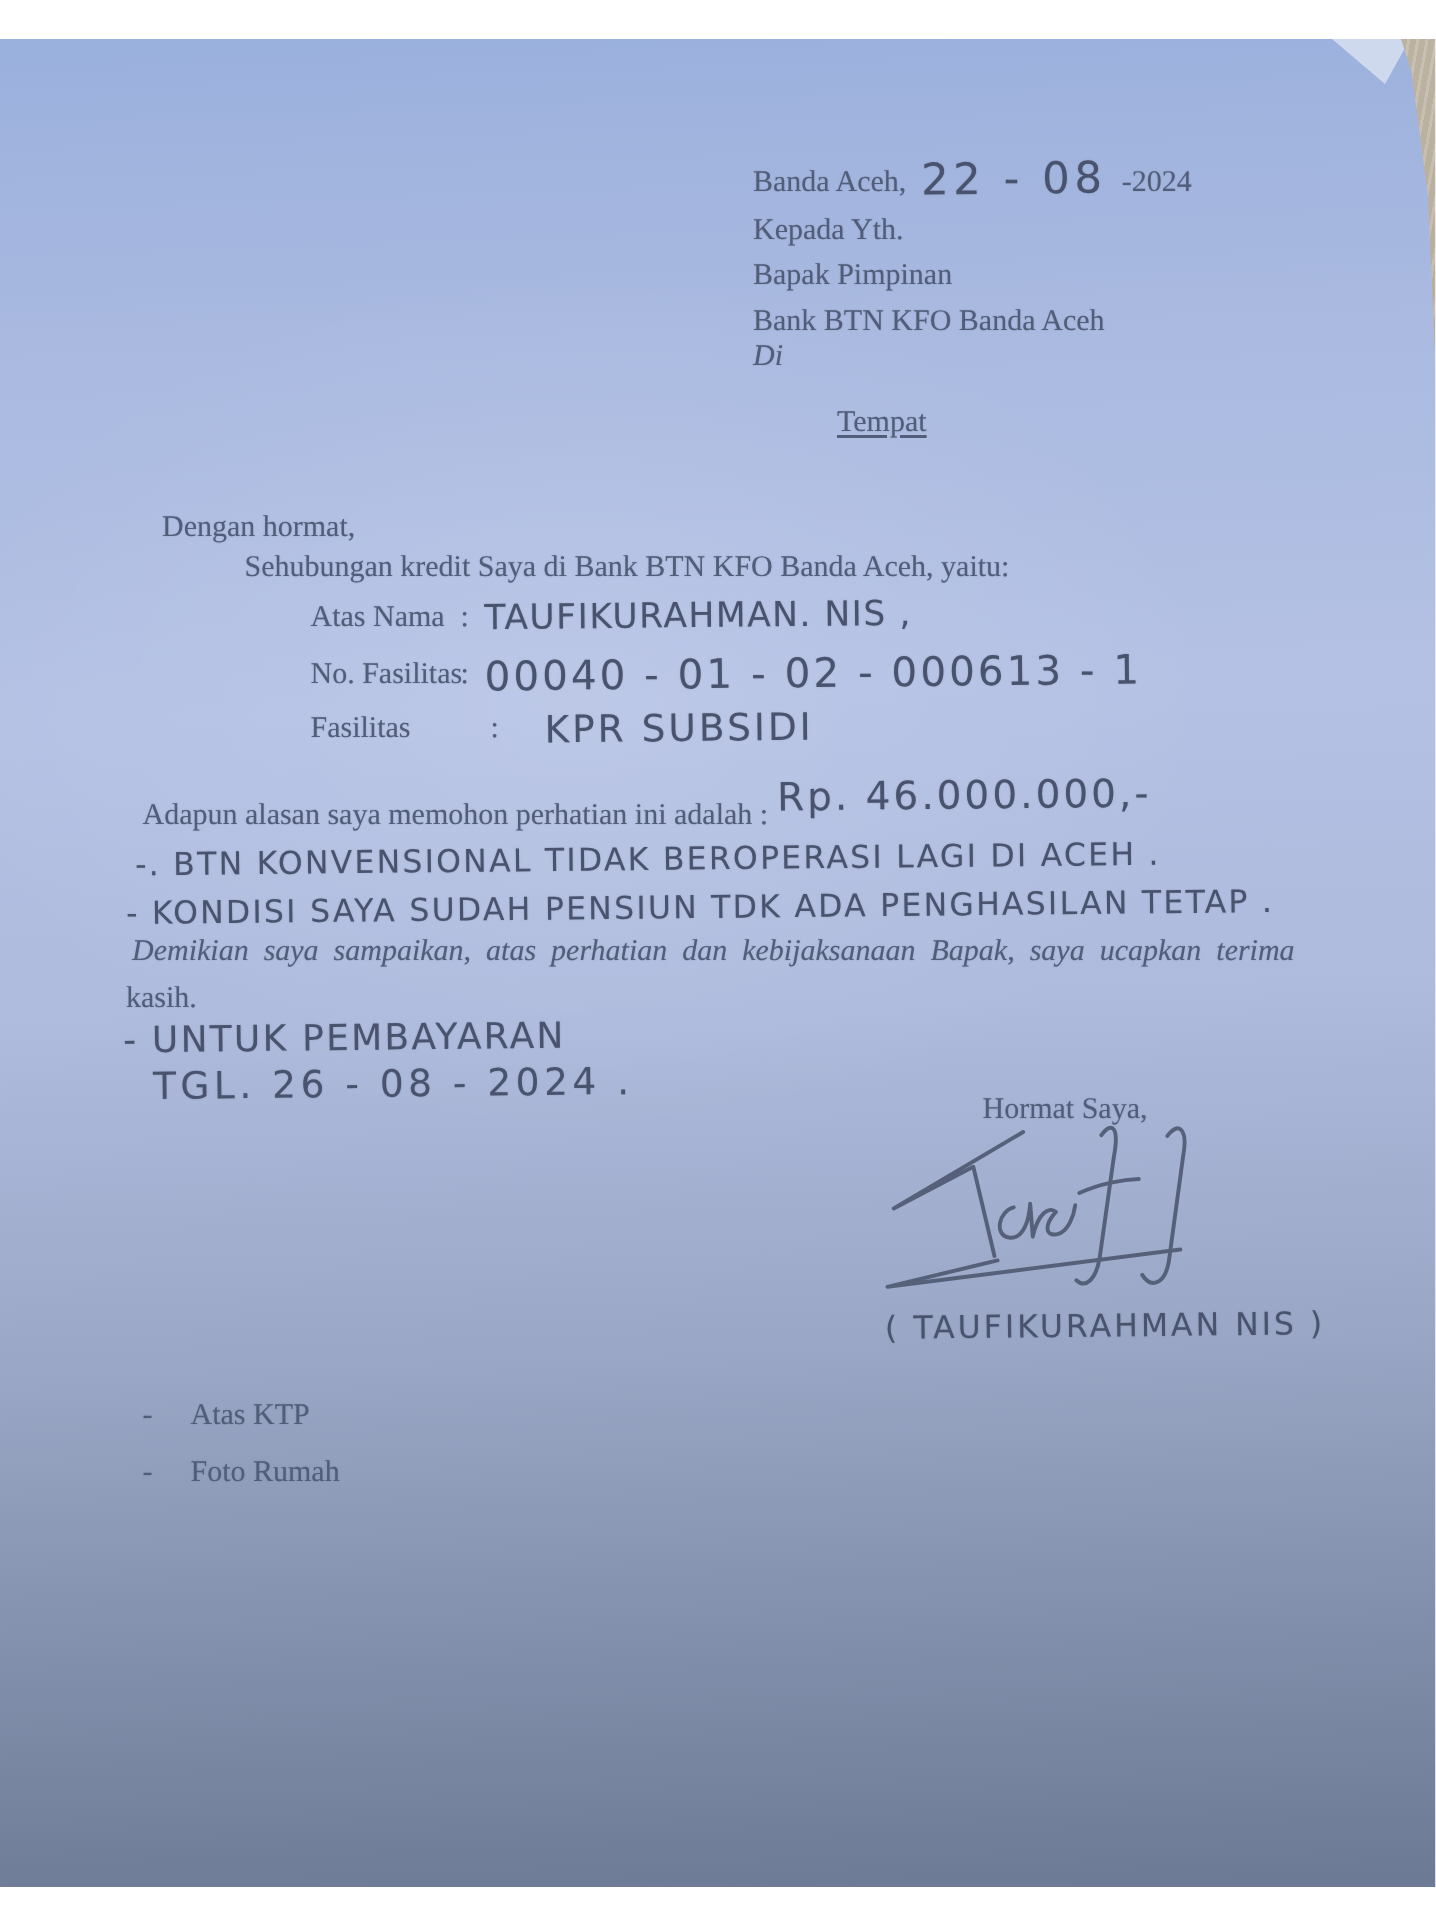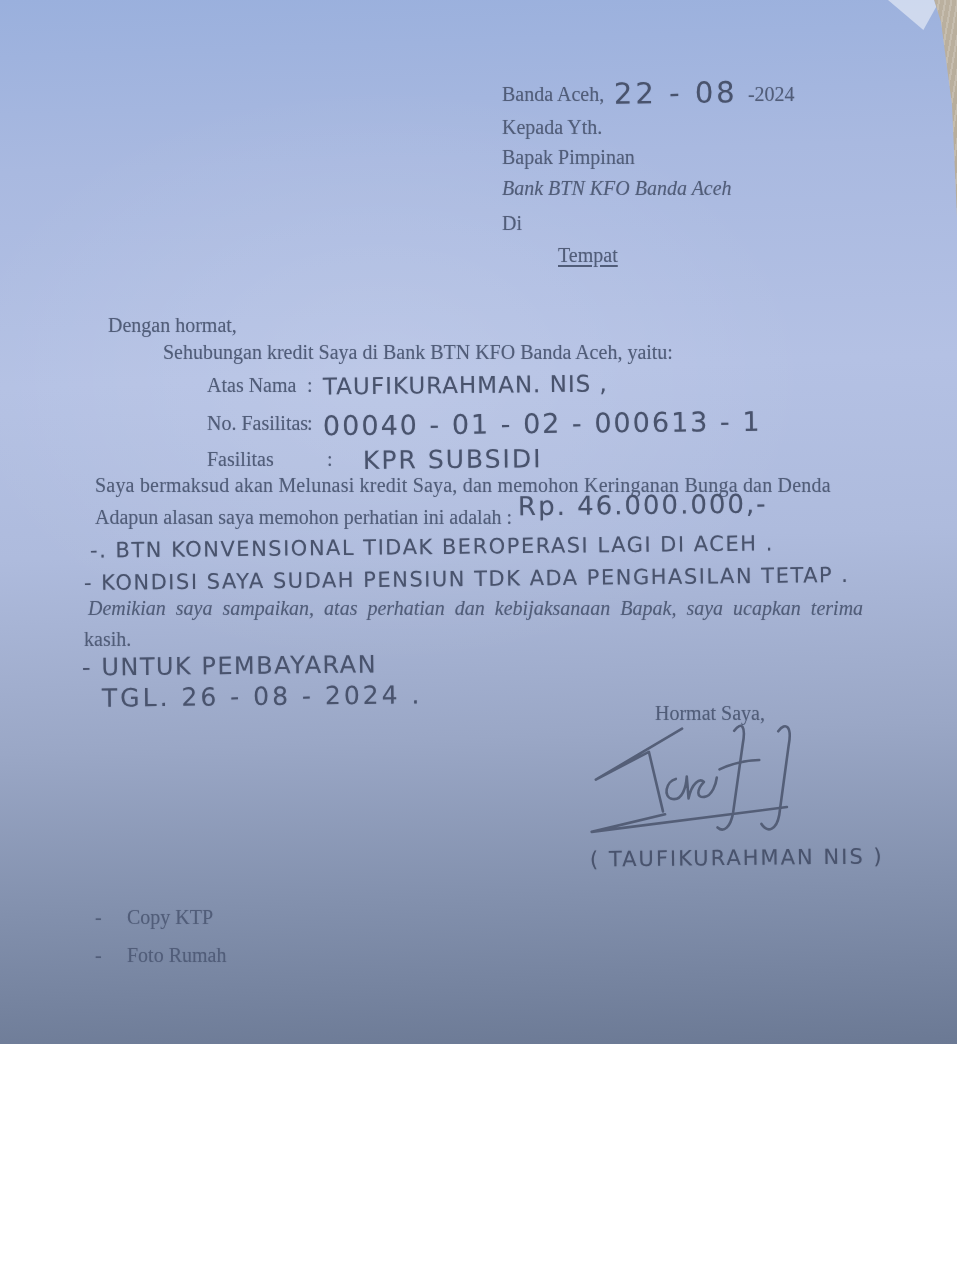--- a/index.html
+++ b/index.html
@@ -1,21 +1,22 @@
 <!DOCTYPE html>
 <html><head>
 <meta charset="utf-8">
 <style>
   * { margin:0; padding:0; box-sizing:border-box; }
   html,body { width:957px; height:1280px; overflow:hidden; }
   .photo {
-    position:relative; width:957px; height:1044px;
+    position:relative; width:957px; height:1232px;
     background:
       repeating-linear-gradient(100deg, rgba(255,255,255,.18) 0 2px, rgba(0,0,0,0) 2px 6px),
       linear-gradient(115deg, #b9ae9c 0%, #c6bcab 45%, #a79c8a 100%);
+    margin-top: 26px;
   }
   .paper {
     position:absolute; inset:0;
     clip-path: polygon(0 0, 934px 0, 941px 22px, 952px 105px, 957px 218px, 957px 1280px, 0 1280px);
     background:
       radial-gradient(ellipse 620px 420px at 40% 36%, rgba(255,255,255,.12), rgba(255,255,255,0) 70%),
       linear-gradient(178deg, #9ab0dd 0%, #a9b9e0 16%, #b4c1e4 36%, #aebbdd 52%, #9aa7c6 70%, #8290ad 85%, #6b7994 100%);
   }
   .corner-fold {
     position:absolute; top:0; left:888px; width:52px; height:30px;
@@ -31,22 +32,22 @@
   .hw {
     font-family:"DejaVu Sans", sans-serif;
     color:#49536d; letter-spacing:1.5px;
     text-shadow:0 0 1px rgba(73,83,109,.35);
     transform:rotate(-0.6deg);
   }
   .l-date { left:502px; top:74px; display:flex; align-items:baseline; gap:10px; }
   .hw-date { font-size:29px; letter-spacing:3px; position:relative; top:2px; }
   .l-kepada   { left:502px; top:116px; }
   .l-pimpinan { left:502px; top:146px; }
-  .l-bank     { left:502px; top:177px;font-style:italic; }
-  .l-di       { left:502px; top:212px; }
+  .l-bank     { left:502px; top:177px; }
+  .l-di       { left:502px; top:200px;font-style:italic; }
   .l-tempat   { left:558px; top:244px; text-decoration:underline; text-underline-offset:3px; }
   .l-hormat     { left:108px; top:314px; }
   .l-sehubungan { left:163px; top:341px; }
   .field-row { left:207px; display:flex; align-items:center; }
   .field-row .lbl { display:inline-block; width:98px; }
   .field-row .sep { margin:0 10px 0 2px; }
   .f-nama { top:372px; }
   .f-rek  { top:408px; }
   .f-fas  { top:445px;gap:20px; }
   .hw-name { font-size:23px; letter-spacing:1px; }
@@ -104,21 +105,20 @@
       <span class="printed lbl">No. Fasilitas</span>
       <span class="printed sep">:</span>
       <span class="hw hw-rek">00040 - 01 - 02 - 000613 - 1</span>
     </div>
     <div class="el field-row f-fas">
       <span class="printed lbl">Fasilitas</span>
       <span class="printed sep">:</span>
       <span class="hw hw-fas">KPR SUBSIDI</span>
     </div>
 
-    <div class="el printed l-body1">Saya bermaksud akan Melunasi kredit Saya, dan memohon Keringanan Bunga dan Denda</div>
     <div class="el printed l-body2">Adapun alasan saya memohon perhatian ini adalah :</div>
     <div class="el hw l-amount">Rp. 46.000.000,-</div>
 
     <div class="el hw hw-reason l-reason1">-. BTN KONVENSIONAL TIDAK BEROPERASI LAGI DI ACEH .</div>
     <div class="el hw hw-reason l-reason2">- KONDISI SAYA SUDAH PENSIUN TDK ADA PENGHASILAN TETAP .</div>
 
     <div class="el printed l-closing1">Demikian saya sampaikan, atas perhatian dan kebijaksanaan Bapak, saya ucapkan terima</div>
     <div class="el printed l-closing2">kasih.</div>
 
     <div class="el hw l-pay1">- UNTUK PEMBAYARAN</div>
@@ -137,20 +137,20 @@
           <path d="M 196 16 C 204 6 210 12 206 30 L 194 100 C 191 114 182 118 176 108"></path>
         </g>
       </svg>
     </div>
 
     <div class="el hw l-signer">( TAUFIKURAHMAN  NIS )</div>
 
 
     <div class="el att-row a-1">
       <span class="printed bullet">-</span>
-      <span class="printed">Copy KTP</span>
+      <span class="printed">Atas KTP</span>
     </div>
     <div class="el att-row a-2">
       <span class="printed bullet">-</span>
       <span class="printed">Foto Rumah</span>
     </div>
   </div>
 </div>
 
 </body></html>

